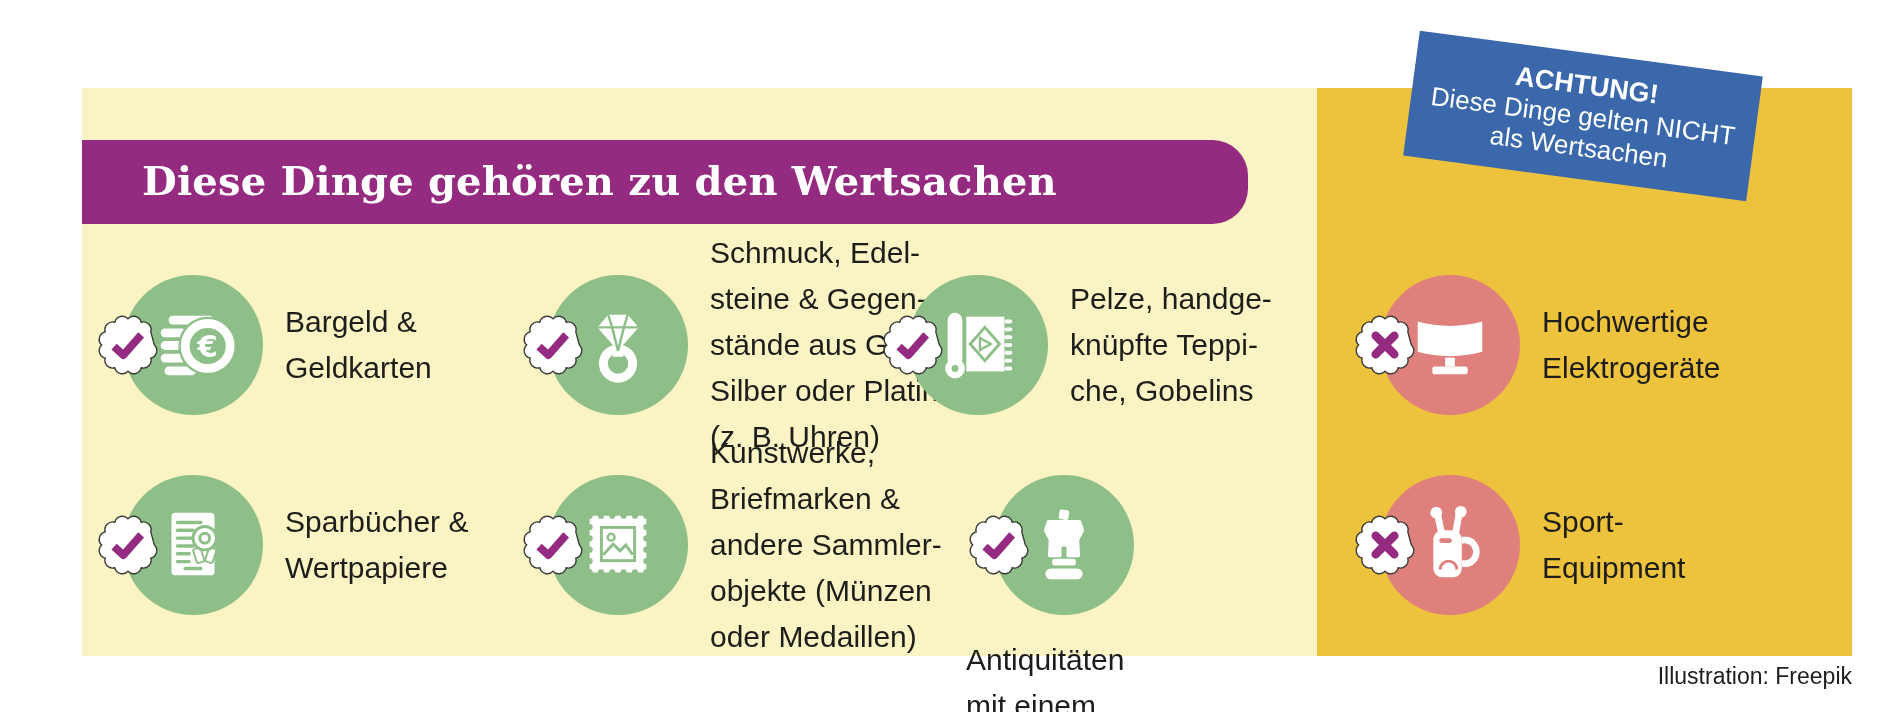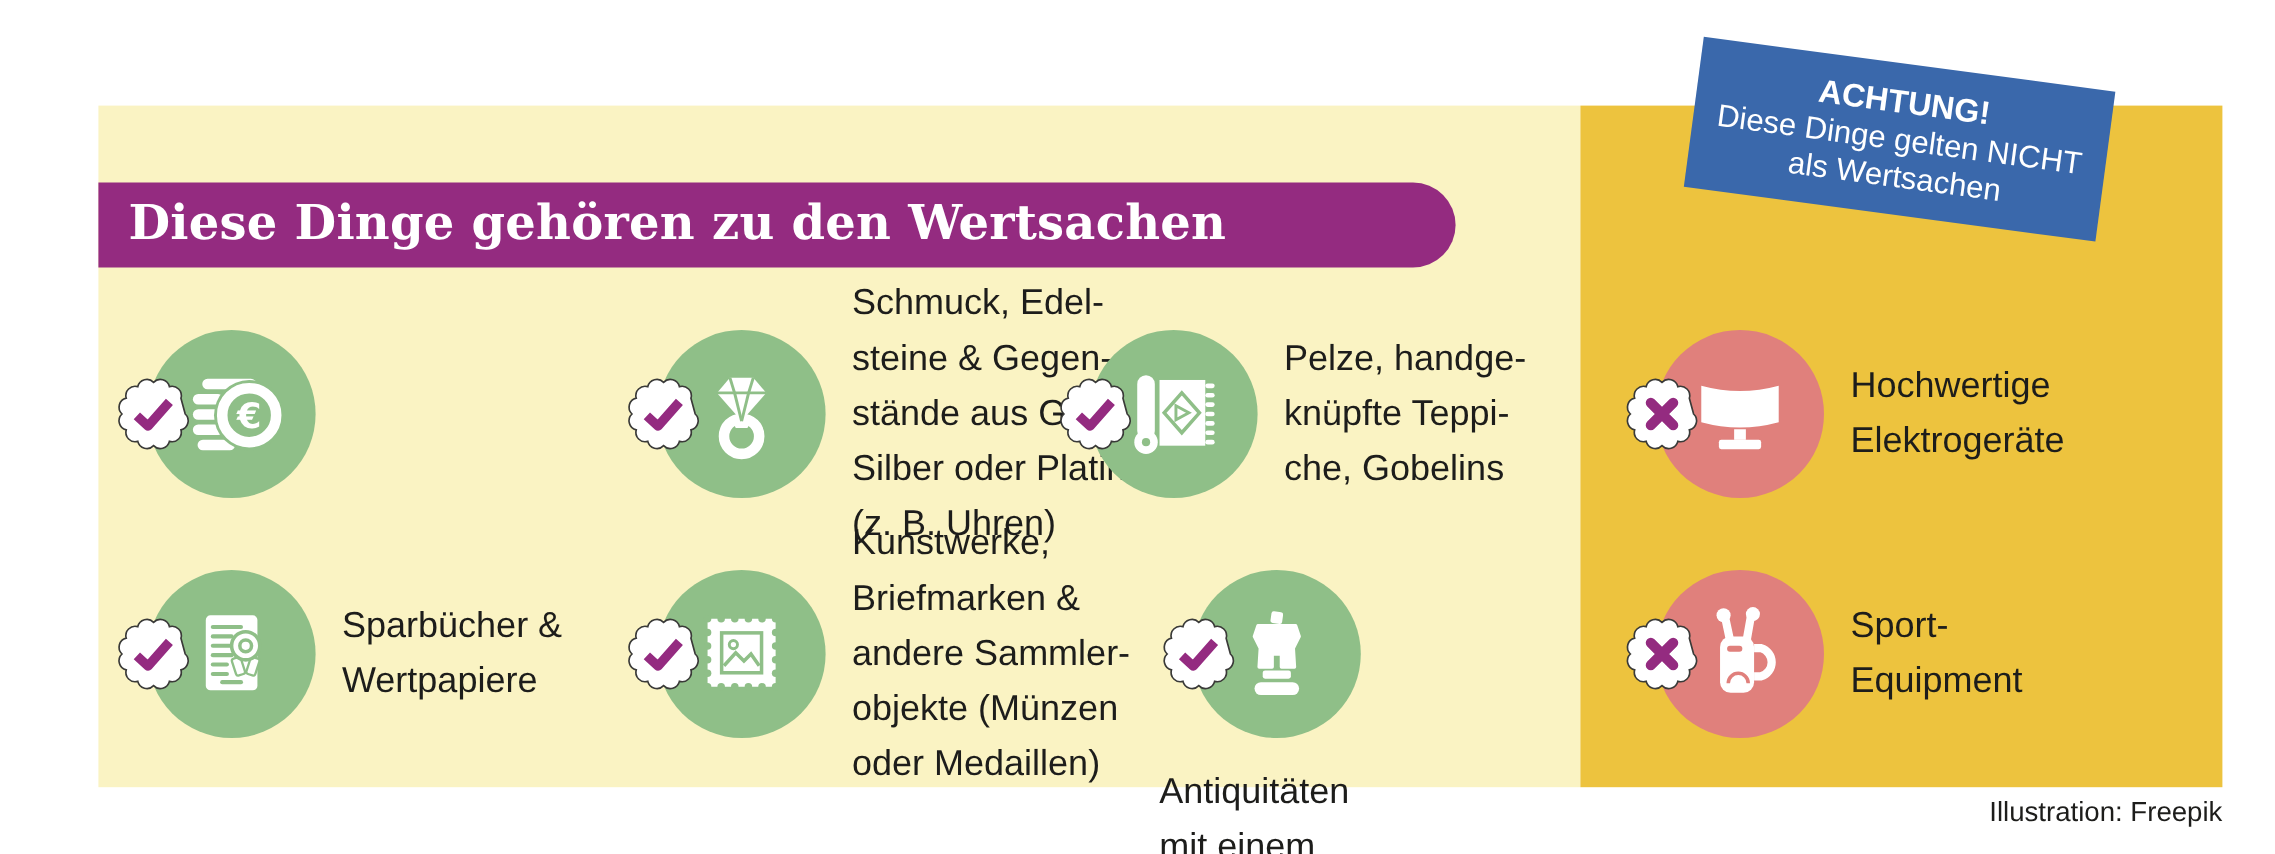--- a/index.html
+++ b/index.html
@@ -7,23 +7,23 @@
     --header-purple:#942b80; --badge-purple:#942b80;
     --icon-green:#8fbf88; --icon-red:#e0807c; --banner-blue:#3a68ab;
     --text-dark:#1d1d1b; --seal-outline:#3a3a38; --white:#ffffff;
   }
   html,body{margin:0;padding:0;background:var(--bg);}
   .canvas{position:relative;width:1896px;height:712px;background:var(--bg);overflow:hidden;
           font-family:"Liberation Sans",sans-serif;color:var(--text-dark);}
   .panel{position:absolute;top:88px;height:568px;}
   .panel.light{left:82px;width:1235px;background:var(--panel-light);}
   .panel.gold{left:1317px;width:535px;background:var(--panel-gold);}
-  .titlebar{position:absolute;left:82px;top:152px;width:1131px;height:71px;
+  .titlebar{position:absolute;left:82px;top:140px;width:1131px;height:84px;
             background:var(--header-purple);border-radius:0 35.5px 35.5px 0;
-            display:flex;align-items:center;}
+            display:flex;align-items:center;padding-left:35px;}
   .titlebar h1{margin:0;padding:0 0 4px 25px;font-family:"DejaVu Serif","Liberation Serif",serif;
                font-size:40px;font-weight:bold;color:var(--white);letter-spacing:.2px;white-space:nowrap;}
   .banner{position:absolute;left:1410px;top:53px;width:346px;height:126px;background:var(--banner-blue);
           transform:rotate(7.6deg);display:flex;flex-direction:column;align-items:center;justify-content:center;
           color:var(--white);text-align:center;}
   .banner .b-title{font-weight:bold;font-size:27px;line-height:32px;}
   .banner .b-body{font-size:26px;line-height:31px;white-space:pre-line;}
   .item{position:absolute;height:140px;display:flex;align-items:center;gap:22px;}
   .icon-circle{position:relative;flex:0 0 140px;width:140px;height:140px;border-radius:50%;}
   .icon-circle.green{background:var(--icon-green);}
@@ -72,20 +72,22 @@
         <rect class="f" x="20" y="15" width="46" height="9" rx="4.5"></rect>
         <rect class="f" x="12" y="28" width="26" height="9" rx="4.5"></rect>
         <rect class="f" x="12" y="41" width="26" height="9" rx="4.5"></rect>
         <rect class="f" x="12" y="54" width="26" height="9" rx="4.5"></rect>
         <rect class="f" x="16" y="67" width="32" height="9" rx="4.5"></rect>
         <circle class="af" cx="60" cy="46" r="30"></circle>
         <circle class="s" cx="60" cy="46" r="23" stroke-width="9"></circle>
         <text x="60" y="57" text-anchor="middle" font-size="30" font-weight="bold">€</text>
       </svg>
     </div>
+    <div class="label">Bargeld &amp;
+Geldkarten</div>
   </div>
 
   <div class="item p-r1c2">
     <div class="icon-circle green">
       <svg class="badge" viewBox="0 0 80 80">
         <path class="seal" d="M74 40 A10 10 0 0 1 69.4 57 A10 10 0 0 1 57 69.4 A10 10 0 0 1 40 74 A10 10 0 0 1 23 69.4 A10 10 0 0 1 10.6 57 A10 10 0 0 1 6 40 A10 10 0 0 1 10.6 23 A10 10 0 0 1 23 10.6 A10 10 0 0 1 40 6 A10 10 0 0 1 57 10.6 A10 10 0 0 1 69.4 23 Z"></path>
         <path class="mark" d="M22 42 L34 53 L57 27" stroke-width="10" stroke-linejoin="round"></path>
       </svg>
       <svg class="glyph" viewBox="0 0 90 90">
         <circle class="s" cx="45" cy="64" r="15" stroke-width="9"></circle>

